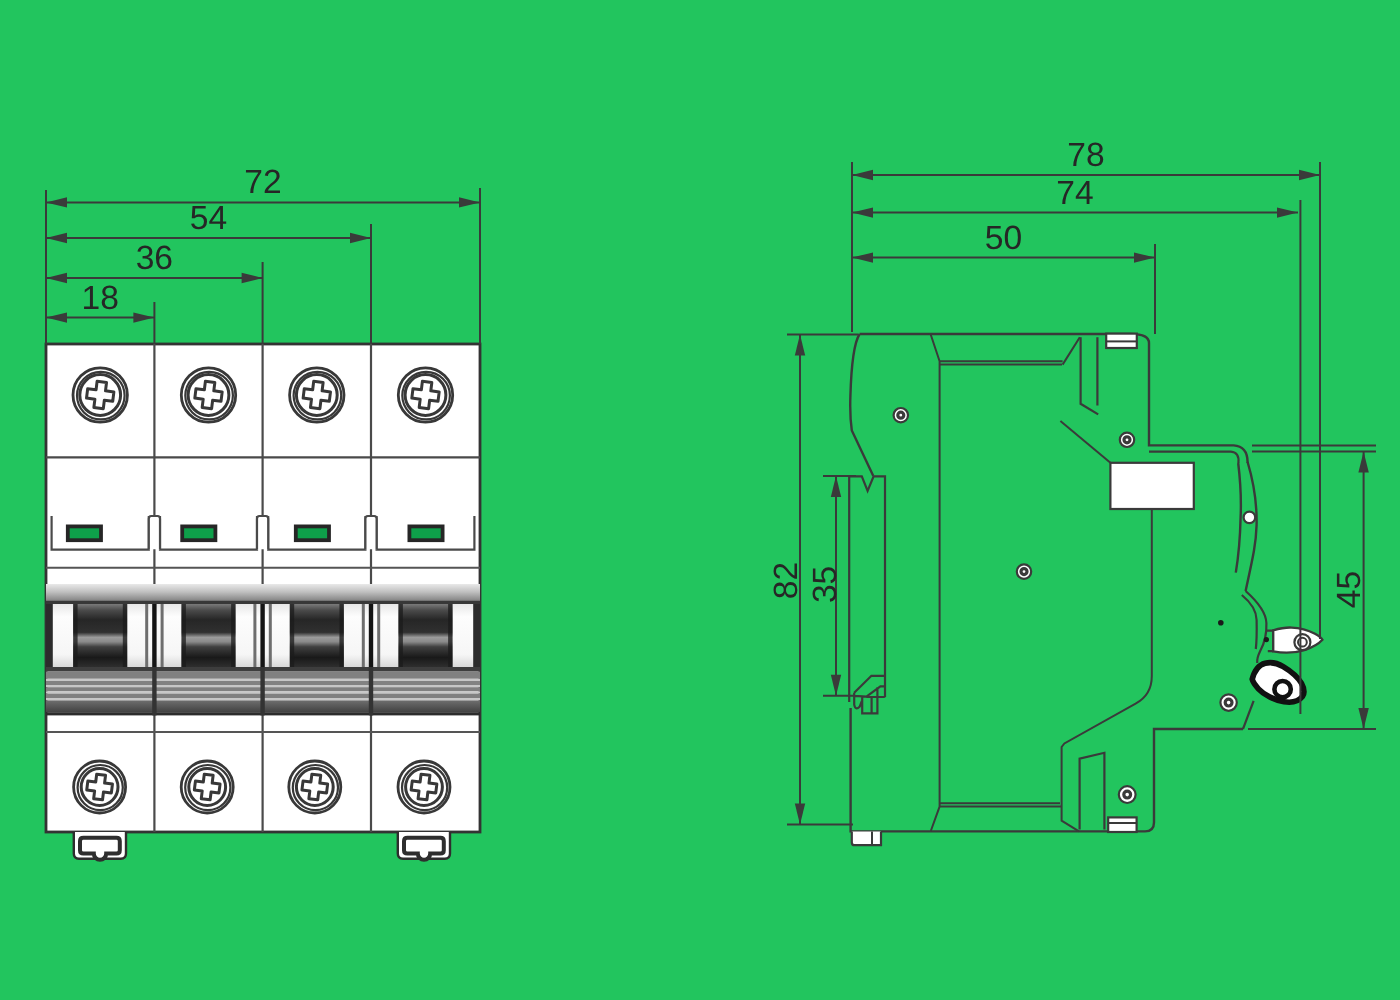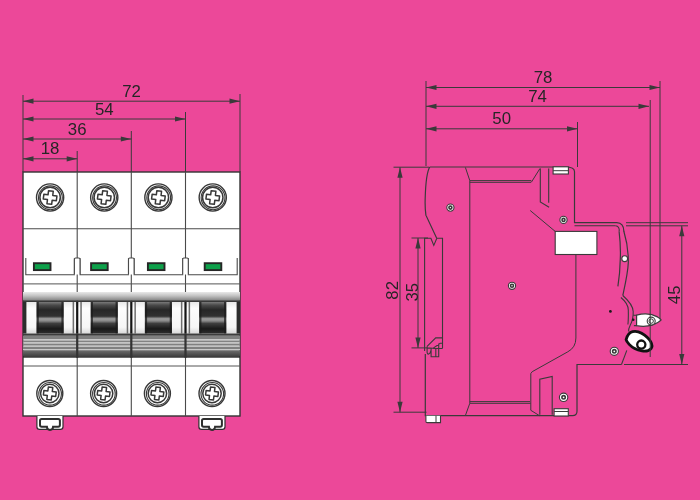--- a/index.html
+++ b/index.html
@@ -1,16 +1,16 @@
 <!DOCTYPE html>
 <html><head>
 <meta charset="utf-8">
 <style>
 html,body{margin:0;padding:0;background:#ffffff;}
-#wrap{width:700px;height:500px;position:relative;overflow:hidden;background:#ec4899;}
+#wrap{width:700px;height:500px;position:relative;overflow:hidden;background:#22c55e;}
 text{font-family:"Liberation Sans",sans-serif;fill:#262626;}
 </style>
 </head>
 <body>
 <div id="wrap">
 <svg width="700" height="500" viewBox="0 0 700 500">
 <defs>
 <linearGradient id="bevel" x1="0" y1="0" x2="0" y2="1">
  <stop offset="0" stop-color="#e9e9e9"></stop>
  <stop offset="0.45" stop-color="#c0c0c0"></stop>

